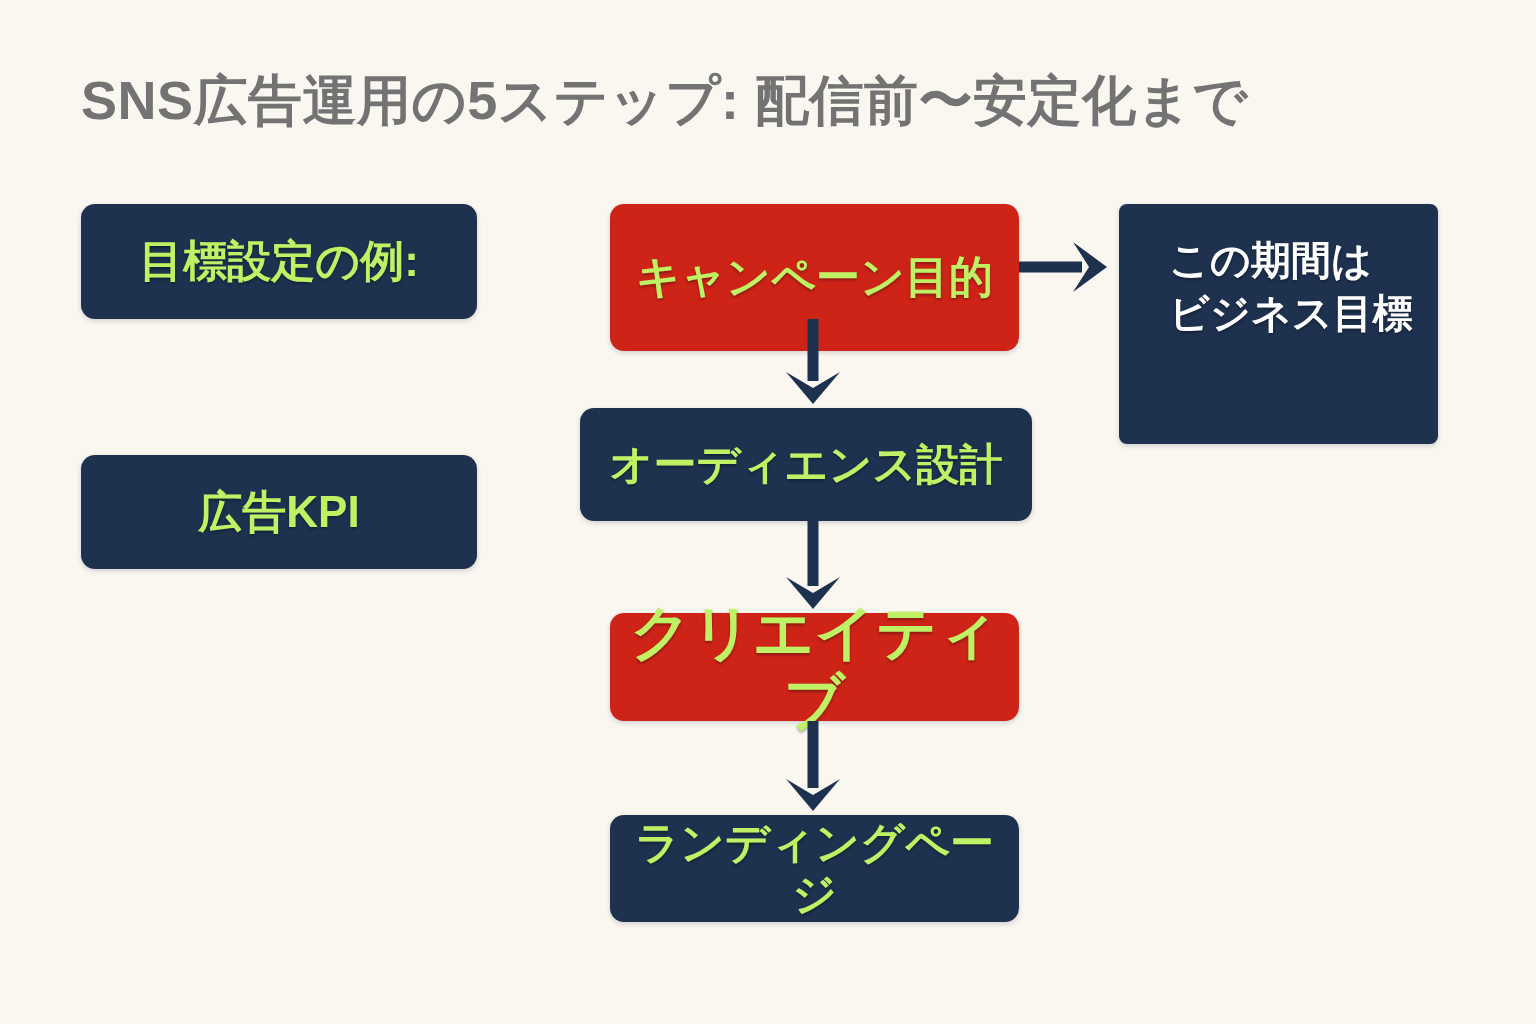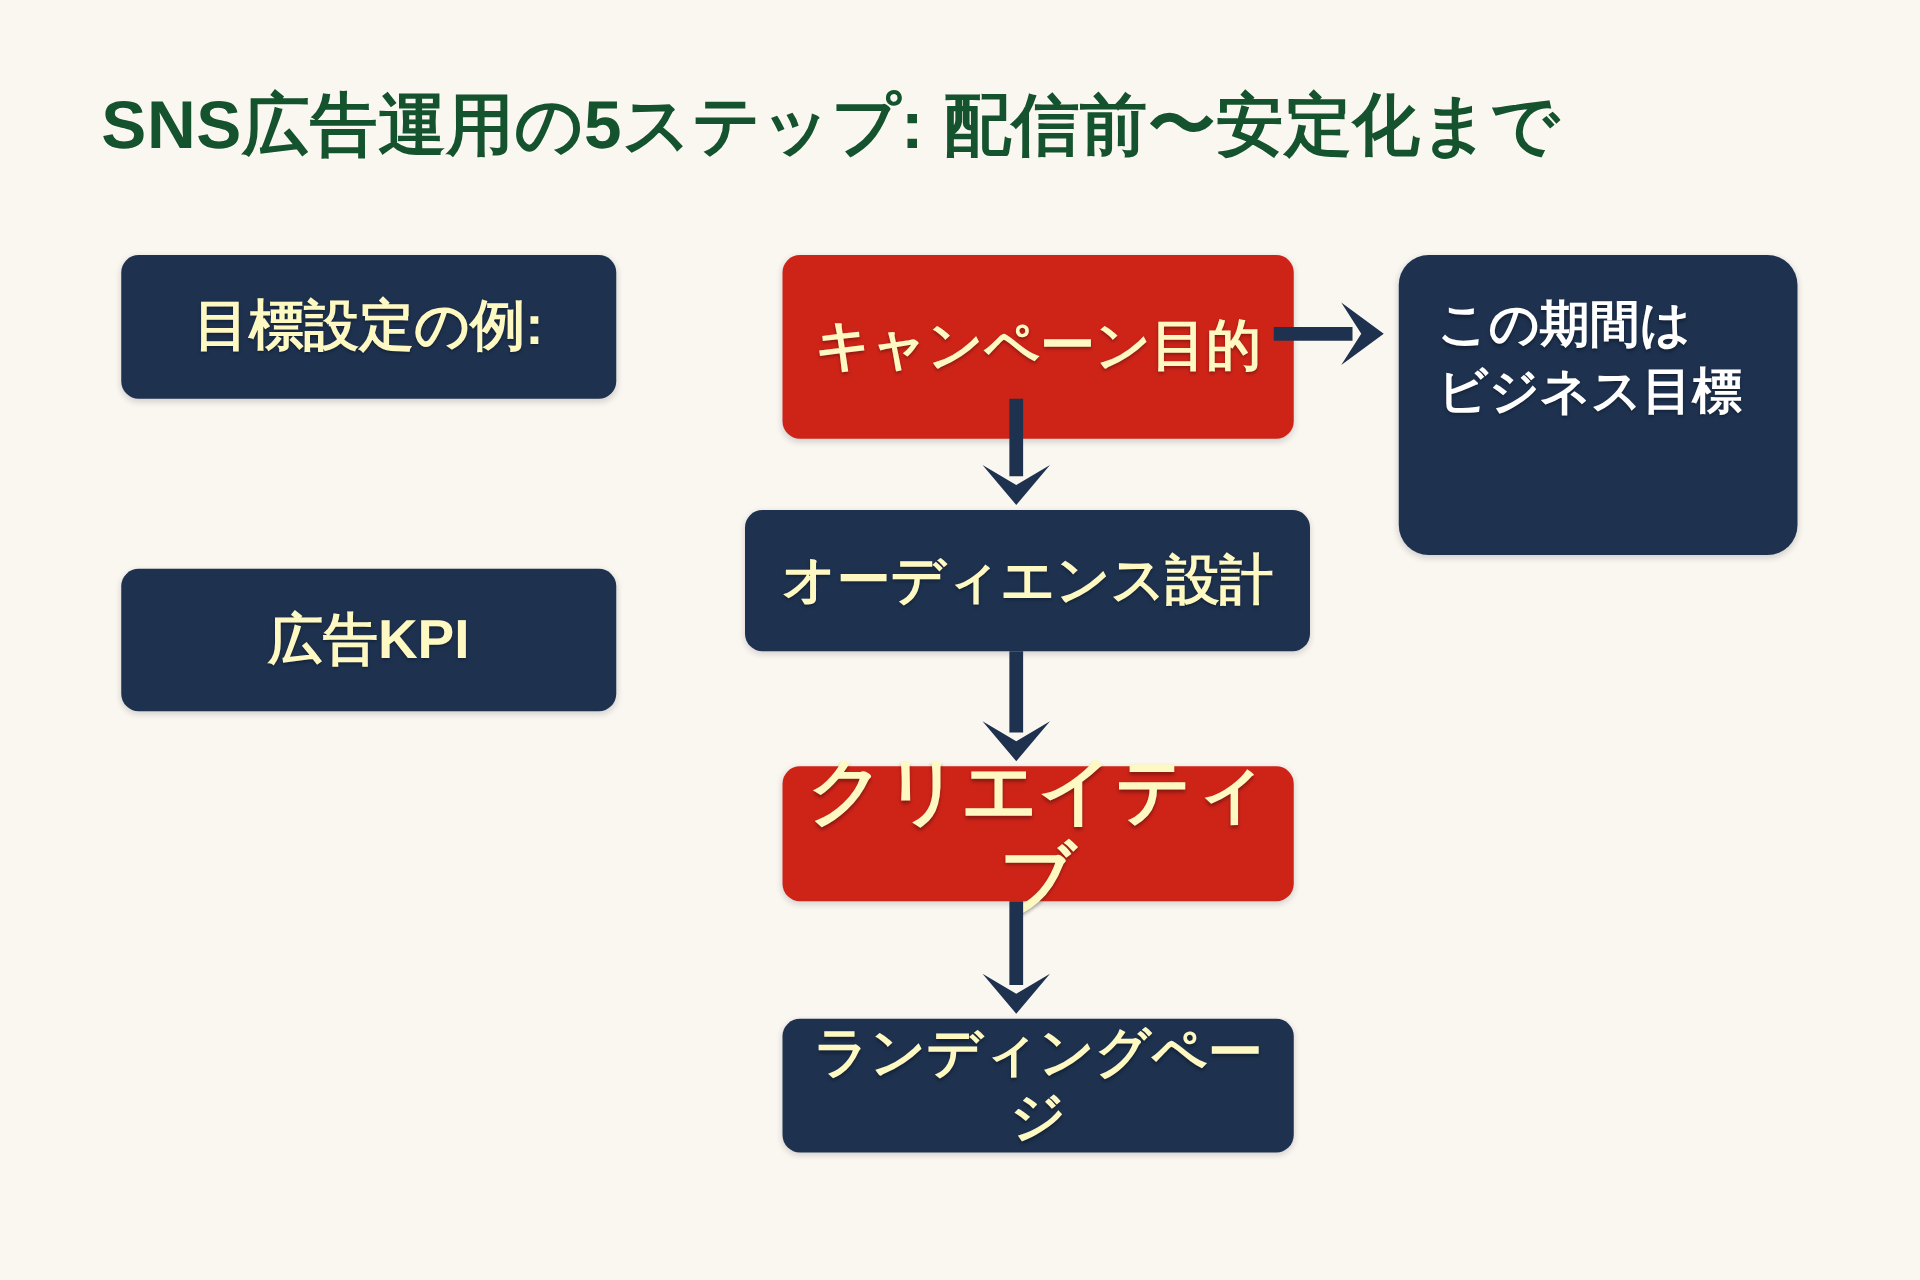--- a/index.html
+++ b/index.html
@@ -25,40 +25,39 @@
     height:1024px;
   }
 
   #page-title {
     position:absolute;
     left:81px;
     top:68px;
     width:1380px;
     font-size:54px;
     font-weight:bold;
-    color:#14532d;
+    color:#737373;
     letter-spacing:0.5px;
     white-space:nowrap;
     line-height:1.2;
     text-shadow:0 1px 0 rgba(255,255,255,0.55);
   }
 
   .node {
     position:absolute;
     border-radius:14px;
     display:flex;
     align-items:center;
     justify-content:center;
     text-align:center;
-    color:#fef9c3;
+    color:#bef264;
     font-weight:bold;
     line-height:1.15;
     padding:6px 14px;
     box-shadow:0 2px 5px rgba(30,40,60,0.18);
-    margin-left:16px;
   }
 
   .node.navy { background:#1e3250; }
   .node.red  { background:#ce2418; }
 
   .node .node-label {
     display:block;
     text-shadow:0 2px 3px rgba(0,0,0,0.33);
   }
 
@@ -81,26 +80,26 @@
   #flow-box-3 .node-label { font-size:44px; }
 
   
   #note-box {
     position:absolute;
     left:1119px;
     top:204px;
     width:319px;
     height:240px;
     background:#1e3250;
-    border-radius:24px;
+    border-radius:8px;
     color:#ffffff;
     font-weight:bold;
     font-size:40px;
     line-height:1.32;
-    padding:30px 0 0 31px;
+    padding:30px 0 0 50px;
     box-shadow:0 2px 5px rgba(30,40,60,0.18);
     text-shadow:0 2px 3px rgba(0,0,0,0.33);
   }
   #note-box .note-line { display:block; white-space:nowrap; }
 
   
   #arrow-layer {
     position:absolute;
     left:0; top:0;
     width:1536px;

